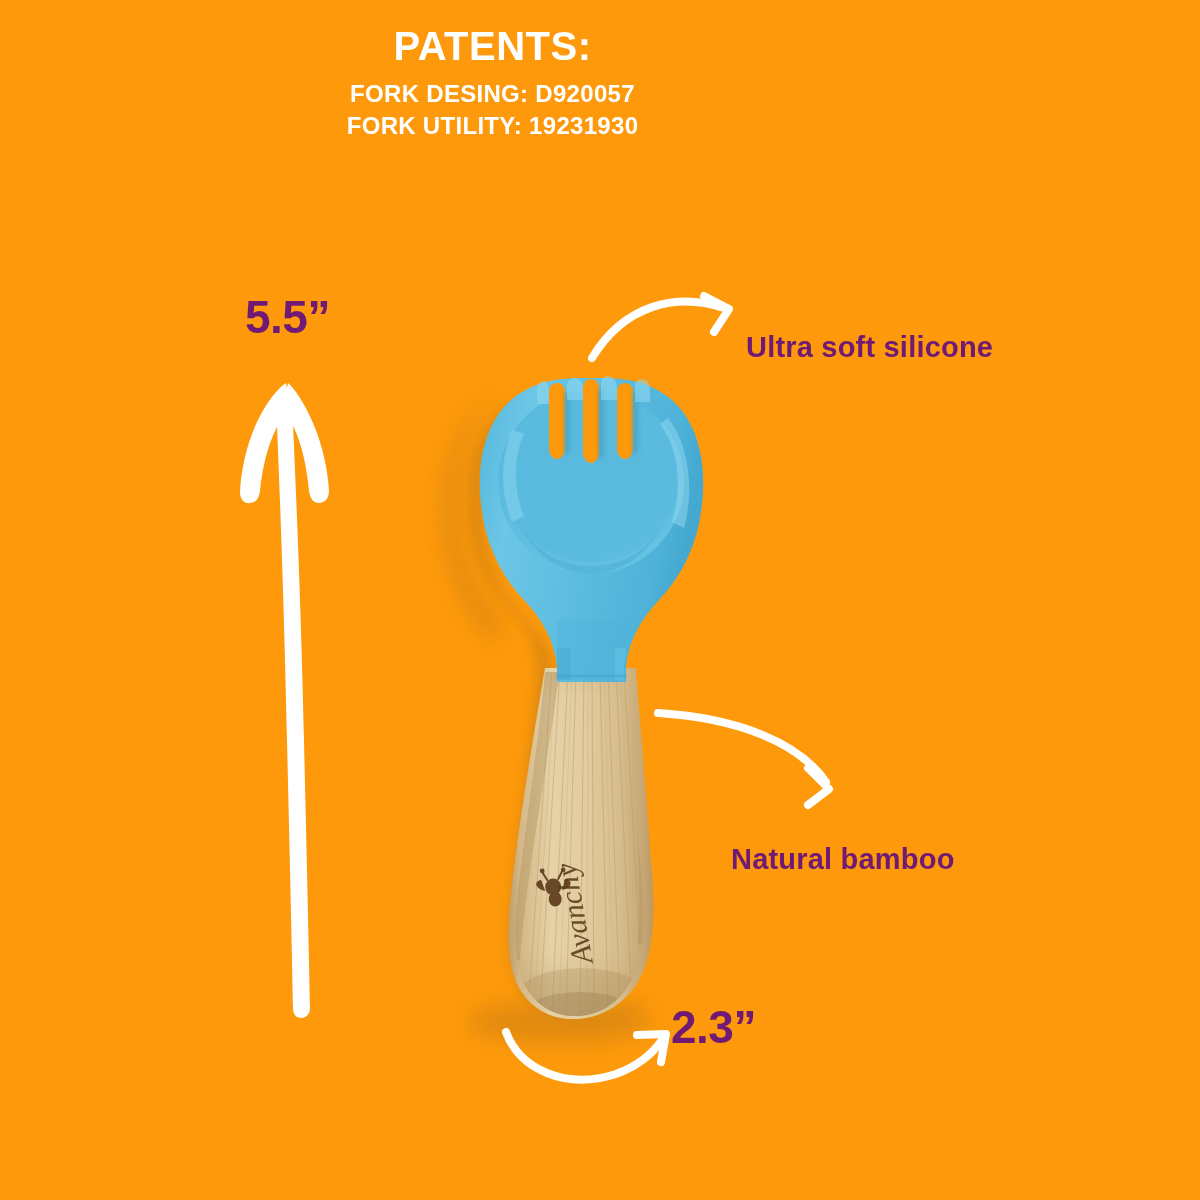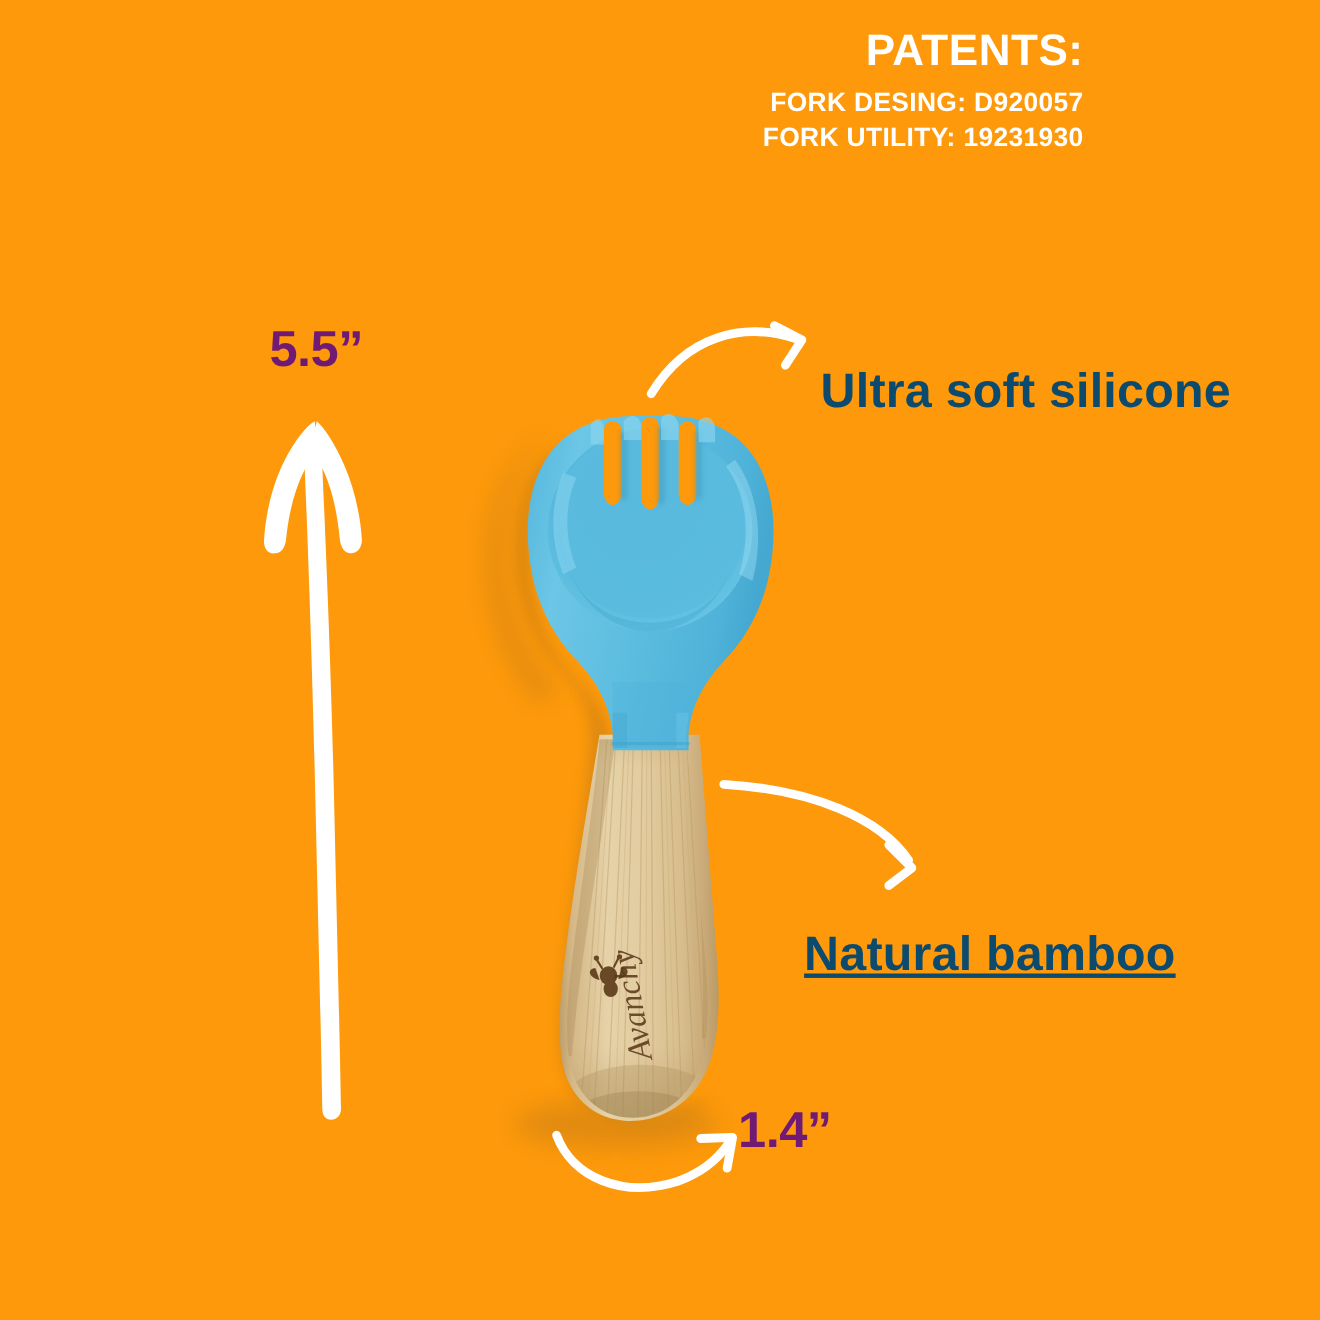--- a/index.html
+++ b/index.html
@@ -16,48 +16,48 @@
     font-family: "Liberation Sans", sans-serif;
     -webkit-font-smoothing: antialiased;
   }
 
   
   .patents {
     position: absolute;
     left: 0;
     top: 26px;
     width: 985px;
-    text-align: right;
+    text-align: center;
     color: #ffffff;
   }
   .patents-title {
     font-size: 40px;
     font-weight: 700;
     letter-spacing: 0.5px;
     line-height: 1;
     margin-bottom: 12px;
   }
   .patents-line {
     font-size: 24px;
     font-weight: 700;
     letter-spacing: 0.3px;
     line-height: 1.35;
   }
 
   
   .callout {
     position: absolute;
-    color: #0c4a6e;
-    font-size: 44px;
+    color: #701a75;
+    font-size: 29px;
     font-weight: 600;
     white-space: nowrap;
     letter-spacing: 0.2px;
   }
   #label-silicone { left: 746px; top: 331px; }
-  #label-bamboo   { left: 731px; top: 843px; text-decoration: underline; }
+  #label-bamboo   { left: 731px; top: 843px; }
 
   .dim-label {
     position: absolute;
     color: #701a75;
     font-size: 46px;
     font-weight: 800;
     white-space: nowrap;
     letter-spacing: -0.5px;
   }
   #label-length { left: 245px; top: 290px; }
@@ -329,15 +329,15 @@
     <div class="patents-line">FORK DESING: D920057</div>
     <div class="patents-line">FORK UTILITY: 19231930</div>
   </div>
 
   <div class="callout" id="label-silicone">Ultra soft silicone</div>
 
   <div class="callout" id="label-bamboo">Natural bamboo</div>
 
   <div class="dim-label" id="label-length">5.5”</div>
 
-  <div class="dim-label" id="label-width">1.4”</div>
+  <div class="dim-label" id="label-width">2.3”</div>
 
 </div>
 
 </body></html>

